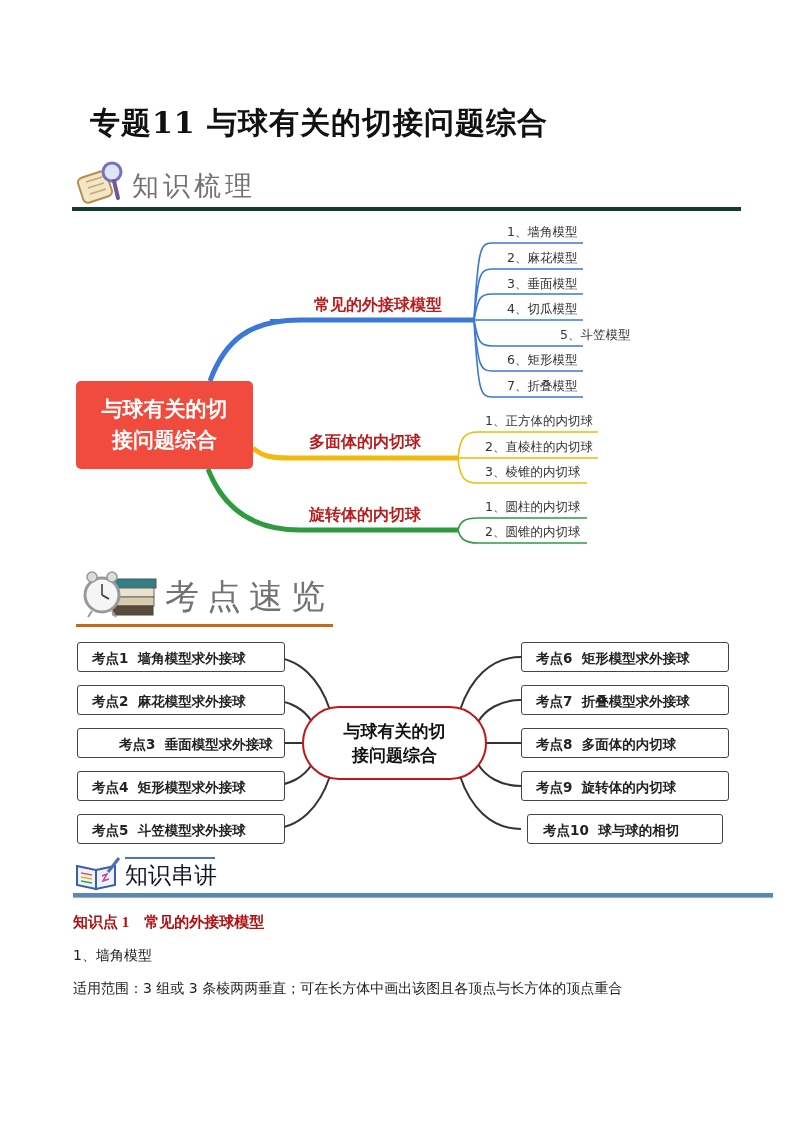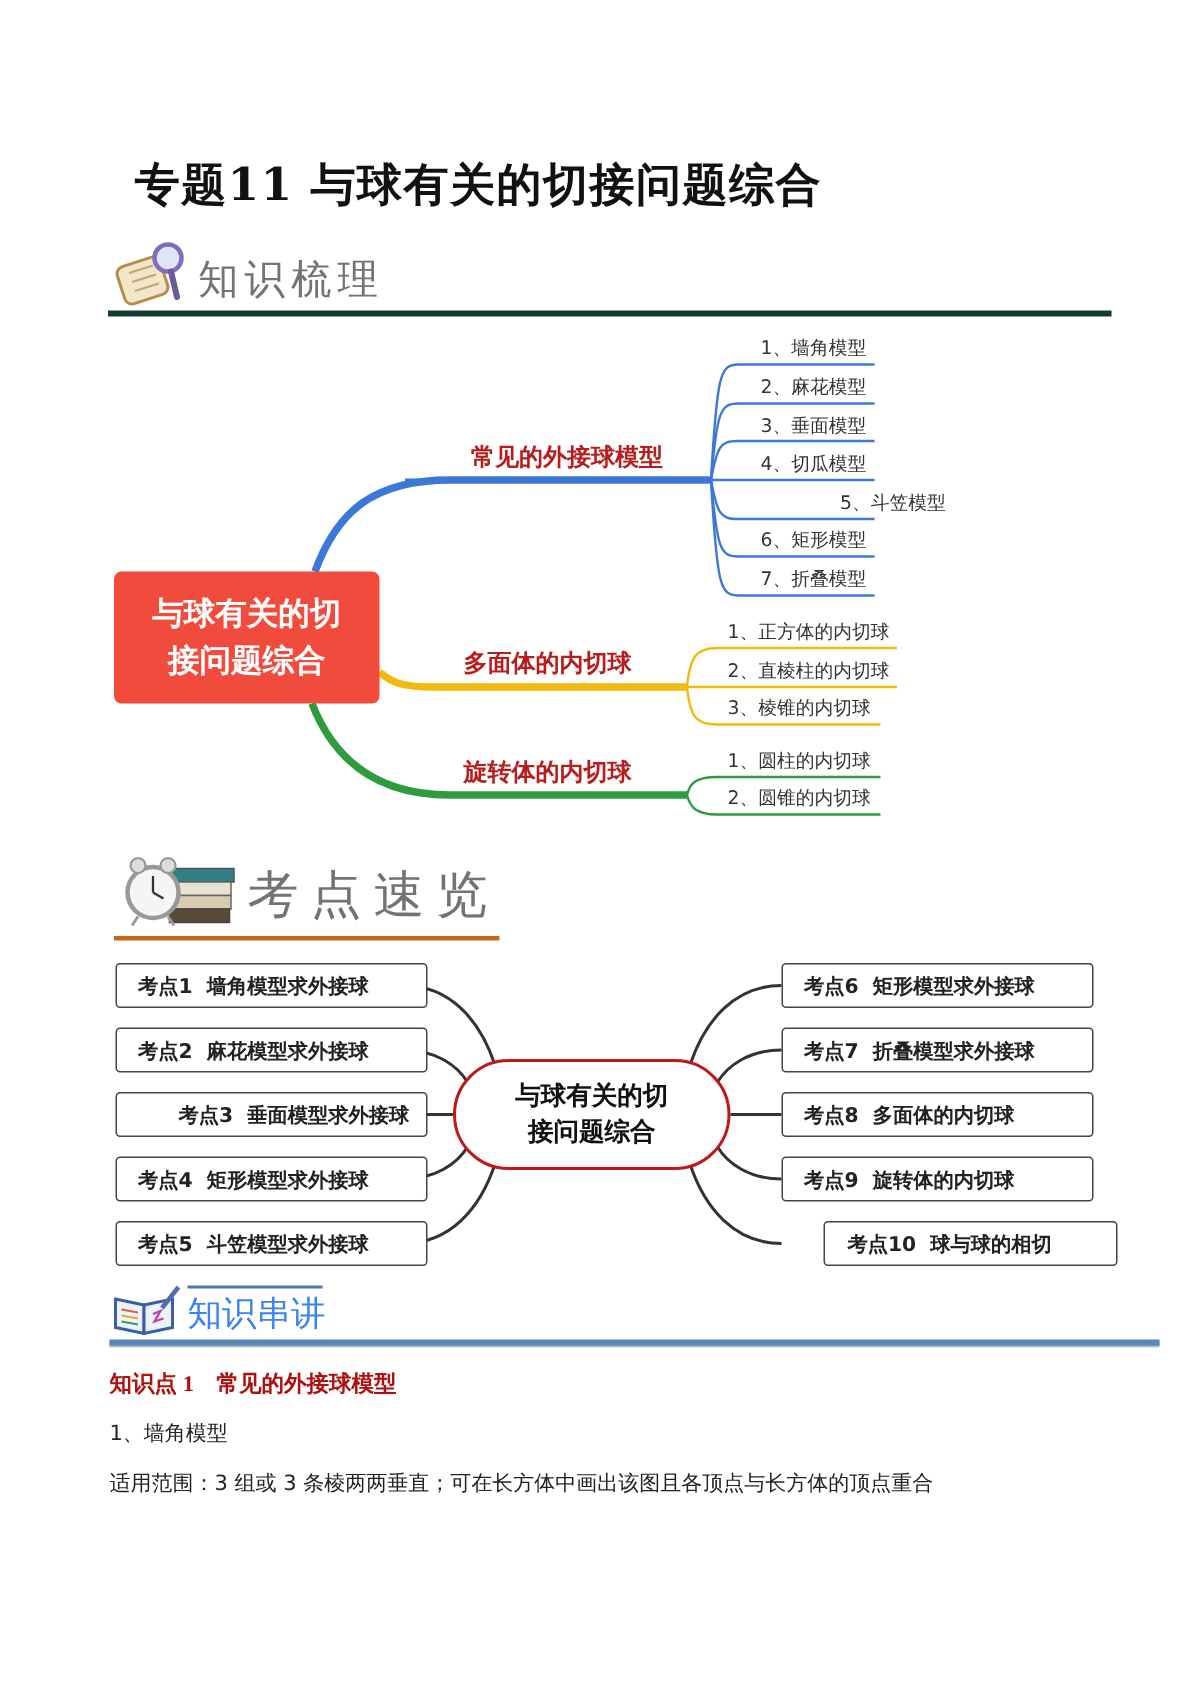--- a/index.html
+++ b/index.html
@@ -6,21 +6,21 @@
   body { width:794px; height:1123px; position:relative; overflow:hidden;
          font-family:"DejaVu Sans", "Liberation Sans", sans-serif; color:#111; }
   .abs { position:absolute; }
   .title { left:0; width:638px; top:103px; text-align:center; font-size:30px; font-weight:bold;
            font-family:"DejaVu Serif","Liberation Serif",serif; letter-spacing:1px; color:#111; }
   .sec-head { font-family:"DejaVu Serif","Liberation Serif",serif; color:#737373; }
   .sec1-text { left:132px; top:168px; font-size:27px; letter-spacing:4px; }
   .sec1-rule { left:72px; top:207px; width:669px; height:4px; background:#123b32; }
   .sec2-text { left:165px; top:574px; font-size:34px; letter-spacing:8px; }
   .sec2-rule { left:76px; top:624px; width:257px; height:3px; background:#c8661a; }
-  .sec3-text { left:125px; top:860px; font-size:23px; color:#3b82f6; font-family:Liberation Sans, sans-serif; }
+  .sec3-text { left:125px; top:860px; font-size:23px; color:#0f172a; font-family:Liberation Sans, sans-serif; }
   .sec3-topline { left:125px; top:857px; width:90px; height:2px; background:#4a78b0; }
   .sec3-rule { left:73px; top:893px; width:700px; height:4px; background:#5b86b8; box-shadow:0 1px 1px #9aa; }
   svg { position:absolute; left:0; top:0; }
   .root-box { left:76px; top:381px; width:177px; height:88px; background:#f04b3c; border-radius:5px;
               color:#fff; font-weight:bold; font-size:21px; line-height:31px; text-align:center;
               display:flex; align-items:center; justify-content:center; }
   .branch-label { font-size:16px; font-weight:bold; color:#b91c1c; }
   .leaf { font-size:12.5px; color:#333; }
   .kbox { width:208px; height:30px; border:1.5px solid #444; border-radius:3px; background:#fff;
           font-size:13.5px; font-weight:bold; color:#222; line-height:30px; padding-left:14px; box-sizing:border-box; white-space:pre; }
@@ -135,21 +135,21 @@
 <div class="abs kbox" style="left:77px;top:642px;">考点1  墙角模型求外接球</div>
 <div class="abs kbox" style="left:77px;top:685px;">考点2  麻花模型求外接球</div>
 <div class="abs kbox" style="left:77px;top:728px;padding-left:41px;">考点3  垂面模型求外接球</div>
 <div class="abs kbox" style="left:77px;top:771px;">考点4  矩形模型求外接球</div>
 <div class="abs kbox" style="left:77px;top:814px;">考点5  斗笠模型求外接球</div>
 
 <div class="abs kbox" style="left:521px;top:642px;">考点6  矩形模型求外接球</div>
 <div class="abs kbox" style="left:521px;top:685px;">考点7  折叠模型求外接球</div>
 <div class="abs kbox" style="left:521px;top:728px;">考点8  多面体的内切球</div>
 <div class="abs kbox" style="left:521px;top:771px;">考点9  旋转体的内切球</div>
-<div class="abs kbox" style="left:549px;top:814px;width:196px;padding-left:15px;">考点10  球与球的相切</div>
+<div class="abs kbox" style="left:527px;top:814px;width:196px;padding-left:15px;">考点10  球与球的相切</div>
 
 <div class="abs oval">
   <div>
     <div>与球有关的切</div>
     <div>接问题综合</div>
   </div>
 </div>
 
 <div class="abs" style="left:74px;top:856px;width:48px;height:36px;">
   <svg width="48" height="36" viewBox="0 0 48 36">

